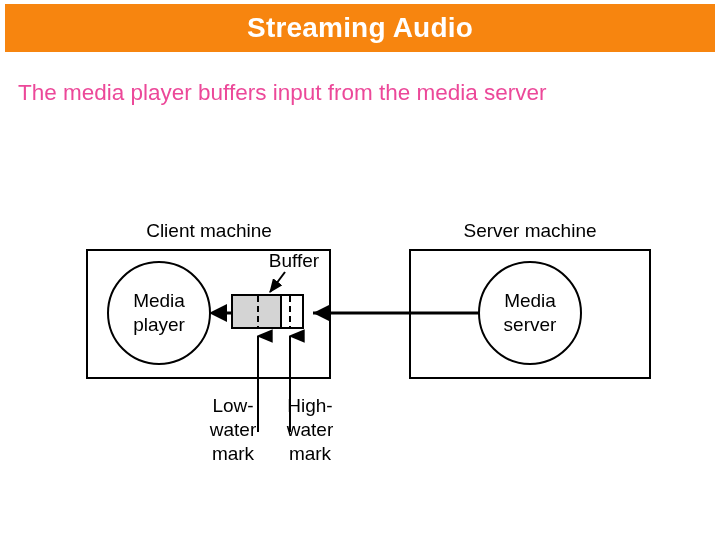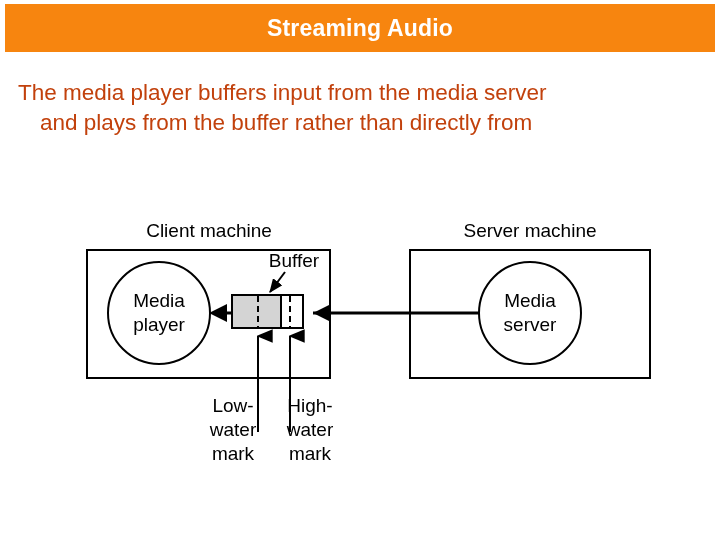--- a/index.html
+++ b/index.html
@@ -22,36 +22,36 @@
     left: 5px;
     top: 4px;
     width: 710px;
     height: 48px;
     background: #f7850f;
     display: flex;
     align-items: center;
     justify-content: center;
   }
   #title-text {
-    font-size: 23px;
+    font-size: 28px;
     font-weight: bold;
     color: #ffffff;
     letter-spacing: 0.2px;
     font-family: "Liberation Sans", sans-serif;
   }
 
   
   #body-text {
     position: absolute;
     left: 18px;
     top: 78px;
     width: 680px;
     font-size: 22.5px;
     line-height: 30px;
-    color: #c2410c;
+    color: #ec4899;
     text-indent: 0;
   }
   #body-text .ln {
     display: block;
     white-space: pre;
   }
   #body-text .ln.indent { padding-left: 22px; }
 
   
   #diagram {
@@ -74,21 +74,20 @@
 </style>
 </head>
 <body>
 
 <div id="title-bar">
   <div id="title-text">Streaming Audio</div>
 </div>
 
 <div id="body-text">
   <span class="ln">The media player buffers input from the media server</span>
-  <span class="ln indent">and plays from the buffer rather than directly from</span>
 </div>
 
 <div id="diagram">
   <svg width="720" height="280" viewBox="0 0 720 280" xmlns="http://www.w3.org/2000/svg">
 
     <text x="209" y="37" text-anchor="middle" font-family="Liberation Sans, sans-serif" font-size="19" fill="#000000">Client machine</text>
 
     <text x="530" y="37" text-anchor="middle" font-family="Liberation Sans, sans-serif" font-size="19" fill="#000000">Server machine</text>
 
     <rect x="87" y="50" width="243" height="128" fill="#ffffff" stroke="#000000" stroke-width="2"></rect>

